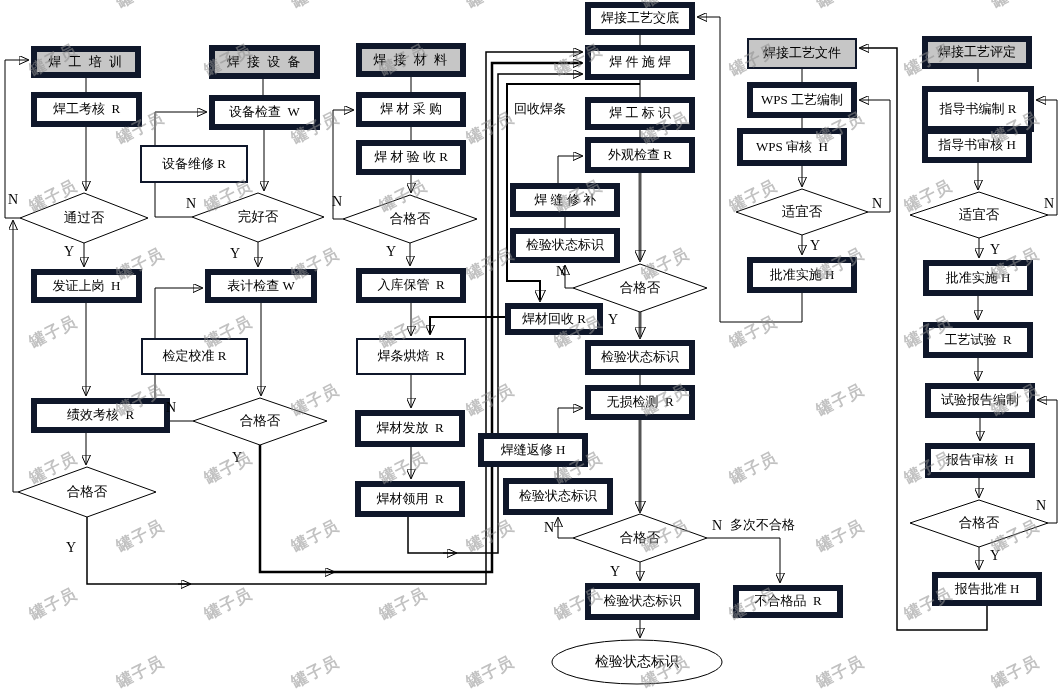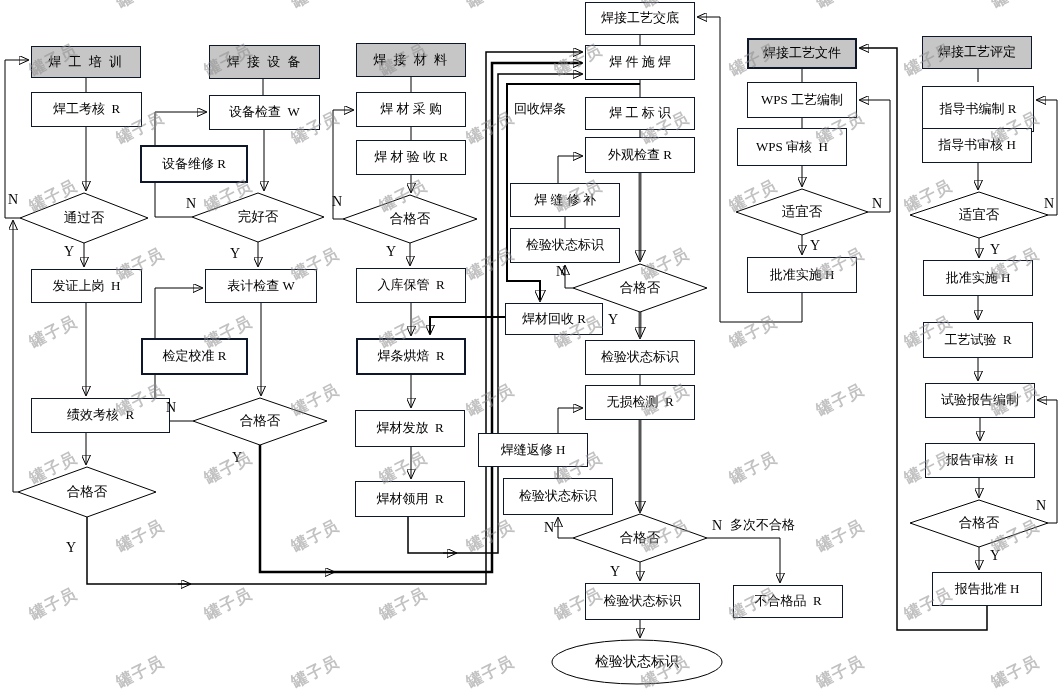--- a/index.html
+++ b/index.html
@@ -2,21 +2,21 @@
 <html><head>
 <meta charset="utf-8">
 <style>
   html,body{margin:0;padding:0;background:#fff;}
   .canvas{position:relative;width:1061px;height:689px;background:#fff;overflow:hidden;
           font-family:"Liberation Serif","DejaVu Serif",serif;color:#000;}
   svg.wires{position:absolute;left:0;top:0;z-index:1;}
   svg.wires path{fill:none;stroke:#000;stroke-width:1;}
   svg.wires polygon{fill:#fff;stroke:#000;stroke-width:1;}
   svg.wires ellipse{fill:#fff;stroke:#000;stroke-width:1;}
-  .n{position:absolute;box-sizing:border-box;border:1px solid #0f172a;background:#fff;
+  .n{position:absolute;box-sizing:border-box;border:6px solid #0f172a;background:#fff;
      display:flex;align-items:center;justify-content:center;text-align:center;
      font-size:13px;line-height:1.15;z-index:2;padding:1px;}
   .n.g{background:#c6c6c6;}
   .n.b2{border-width:2px;}
   .t{position:absolute;display:flex;align-items:center;justify-content:center;
      text-align:right;font-size:13.5px;z-index:2;}
   .yn{position:absolute;font-size:14px;z-index:2;}
   .ann{position:absolute;font-size:13px;z-index:2;white-space:nowrap;}
   .wm{position:absolute;left:0;top:0;width:100%;height:100%;z-index:3;pointer-events:none;overflow:hidden;}
   .wm span{position:absolute;font-family:"DejaVu Sans","Liberation Sans",sans-serif;

